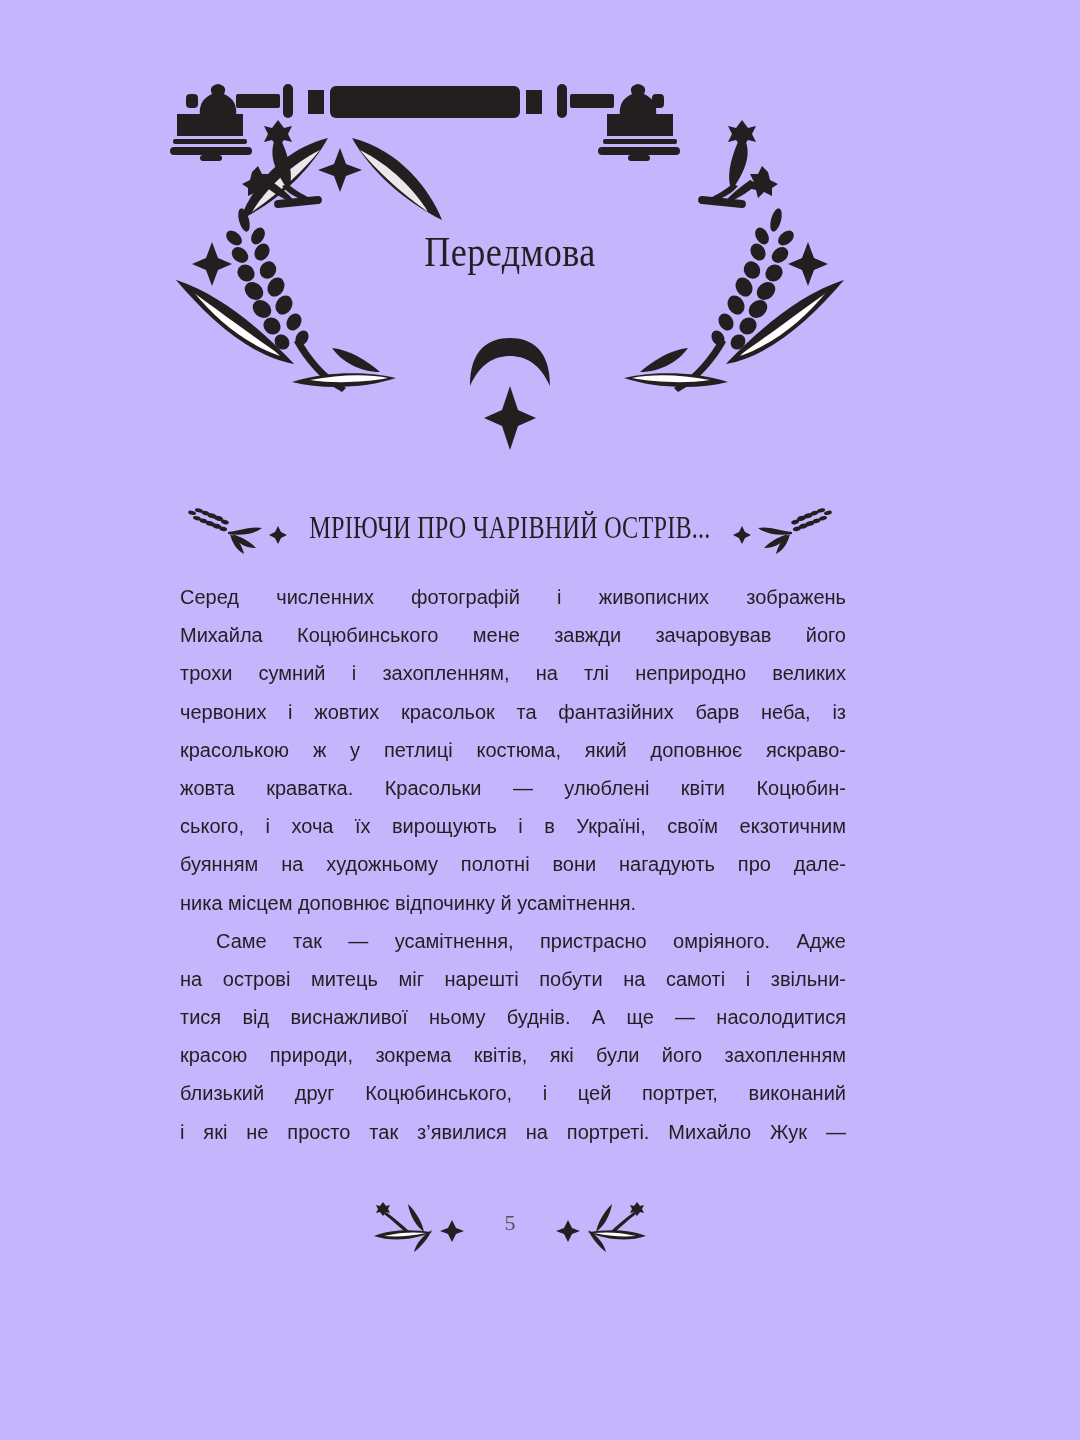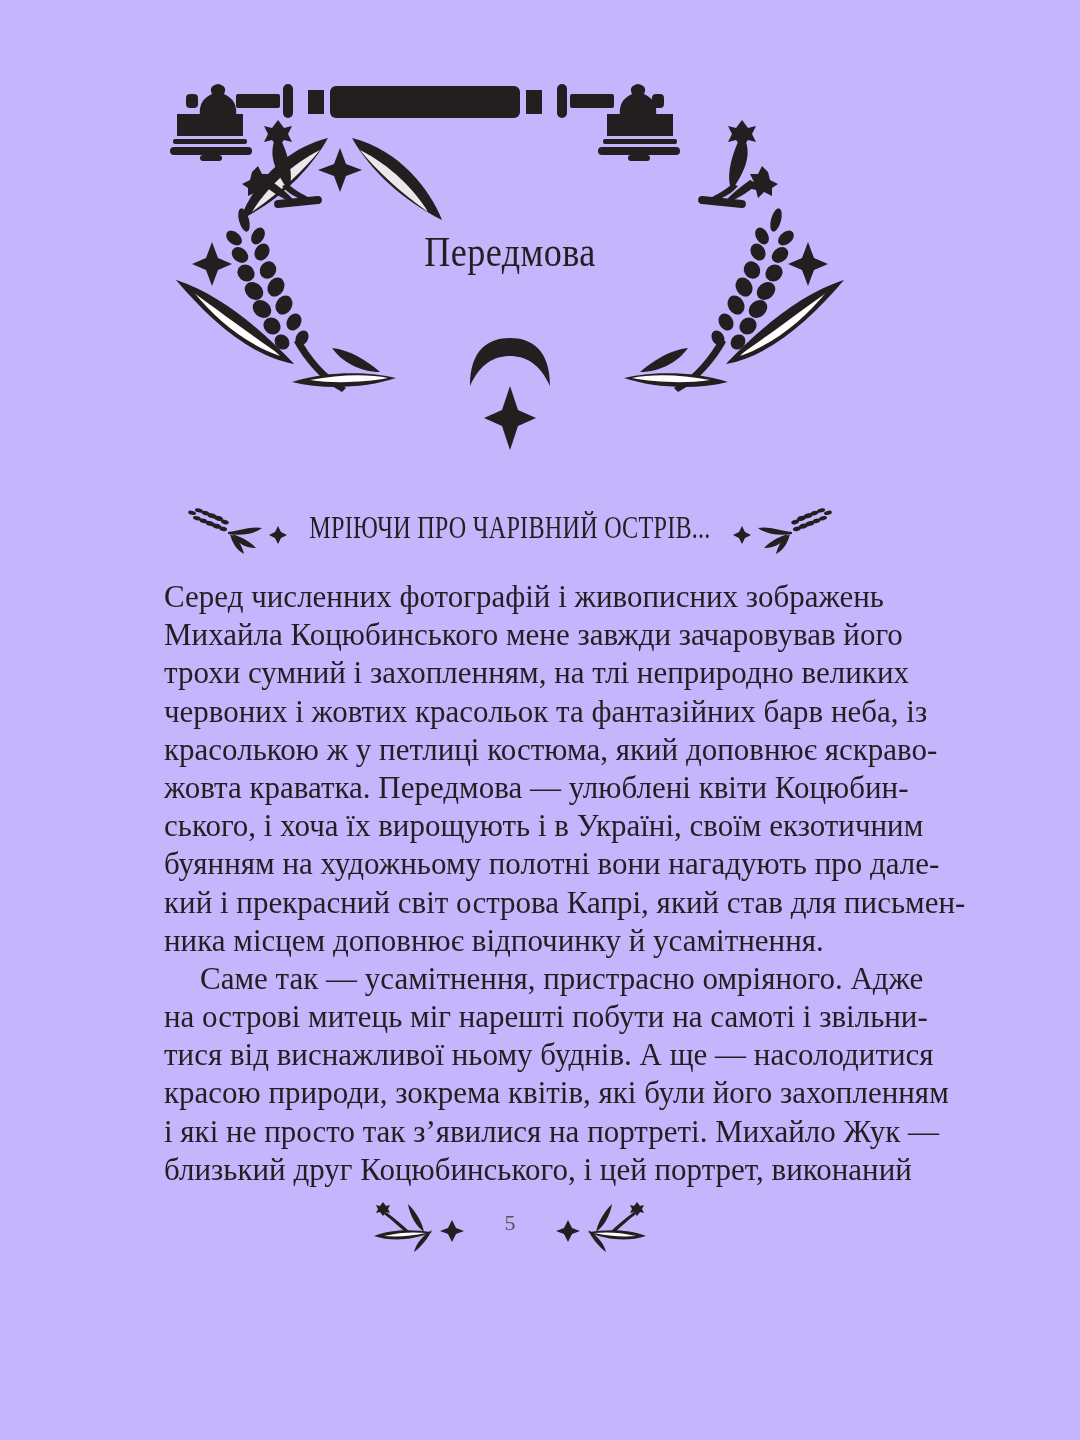--- a/index.html
+++ b/index.html
@@ -23,23 +23,23 @@
     .section-head svg.orn.left { left: 12px; }
     .section-head svg.orn.right { right: 12px; }
     .section-title {
       position: absolute; left: 0; right: 0; top: 10px; text-align: center;
       font-family: "Liberation Serif", "DejaVu Serif", serif;
       font-size: 31px; letter-spacing: 0.3px; color: #231f20;
       transform: scaleX(0.78); transform-origin: center;
     }
 
     .body-text {
-      position: absolute; left: 164px; top: 578px; width: 666px;
-      font-family: Liberation Serif, serif;
-      font-size: 31px; line-height: 38.2px; color: #231f20;
+      position: absolute; left: 180px; top: 578px; width: 666px;
+      font-family: Liberation Sans, sans-serif;
+      font-size: 20px; line-height: 38.2px; color: #231f20;
     }
     .body-text .line {
       display: block; white-space: nowrap; text-align: justify; text-align-last: justify;
       height: 38.2px;
     }
     .body-text .line.last { text-align-last: left; }
     .body-text .line.indent { padding-left: 36px; }
 
     .footer { position: absolute; left: 360px; top: 1190px; width: 300px; height: 70px; }
     .footer svg.orn { position: absolute; top: 6px; width: 110px; height: 58px; }
@@ -213,33 +213,32 @@
     </svg>
   </div>
 
   <div class="body-text">
     <div>
       <span class="line">Серед численних фотографій і живописних зображень</span>
       <span class="line">Михайла Коцюбинського мене завжди зачаровував його</span>
       <span class="line">трохи сумний і захопленням, на тлі неприродно великих</span>
       <span class="line">червоних і жовтих красольок та фантазійних барв неба, із</span>
       <span class="line">красолькою ж у петлиці костюма, який доповнює яскраво-</span>
-      <span class="line">жовта краватка. Передмова — улюблені квіти Коцюбин-</span>
+      <span class="line">жовта краватка. Красольки — улюблені квіти Коцюбин-</span>
       <span class="line">ського, і хоча їх вирощують і в Україні, своїм екзотичним</span>
       <span class="line">буянням на художньому полотні вони нагадують про дале-</span>
-      <span class="line">кий і прекрасний світ острова Капрі, який став для письмен-</span>
       <span class="line last">ника місцем доповнює відпочинку й усамітнення.</span>
     </div>
     <div>
       <span class="line indent">Саме так — усамітнення, пристрасно омріяного. Адже</span>
       <span class="line">на острові митець міг нарешті побути на самоті і звільни-</span>
       <span class="line">тися від виснажливої ньому буднів. А ще — насолодитися</span>
       <span class="line">красою природи, зокрема квітів, які були його захопленням</span>
+      <span class="line">близький друг Коцюбинського, і цей портрет, виконаний</span>
       <span class="line">і які не просто так з’явилися на портреті. Михайло Жук —</span>
-      <span class="line">близький друг Коцюбинського, і цей портрет, виконаний</span>
     </div>
   </div>
 
   <div class="footer">
     <svg class="orn left" viewBox="0 0 110 58" xmlns="http://www.w3.org/2000/svg" fill="#231f20">
       <path d="M10 10 l3 -4 l3 4 l4 -1 l-2 4 l2 4 l-4 -1 l-3 4 l-3 -4 l-4 1 l2 -4 l-2 -4 z"></path>
       <path d="M16 16 C 24 22, 34 30, 42 38 L40 40 C 30 32, 22 24, 14 18 Z"></path>
       <path d="M38 8 C 46 16, 52 26, 54 36 C 46 30, 40 20, 38 8 Z"></path>
       <path d="M4 40 C 24 32, 46 34, 62 36 C 44 44, 22 46, 4 40 Z"></path>
       <path d="M14 40 C 30 36, 44 36, 56 37 C 42 40, 28 41, 14 40 Z" fill="#fff"></path>

